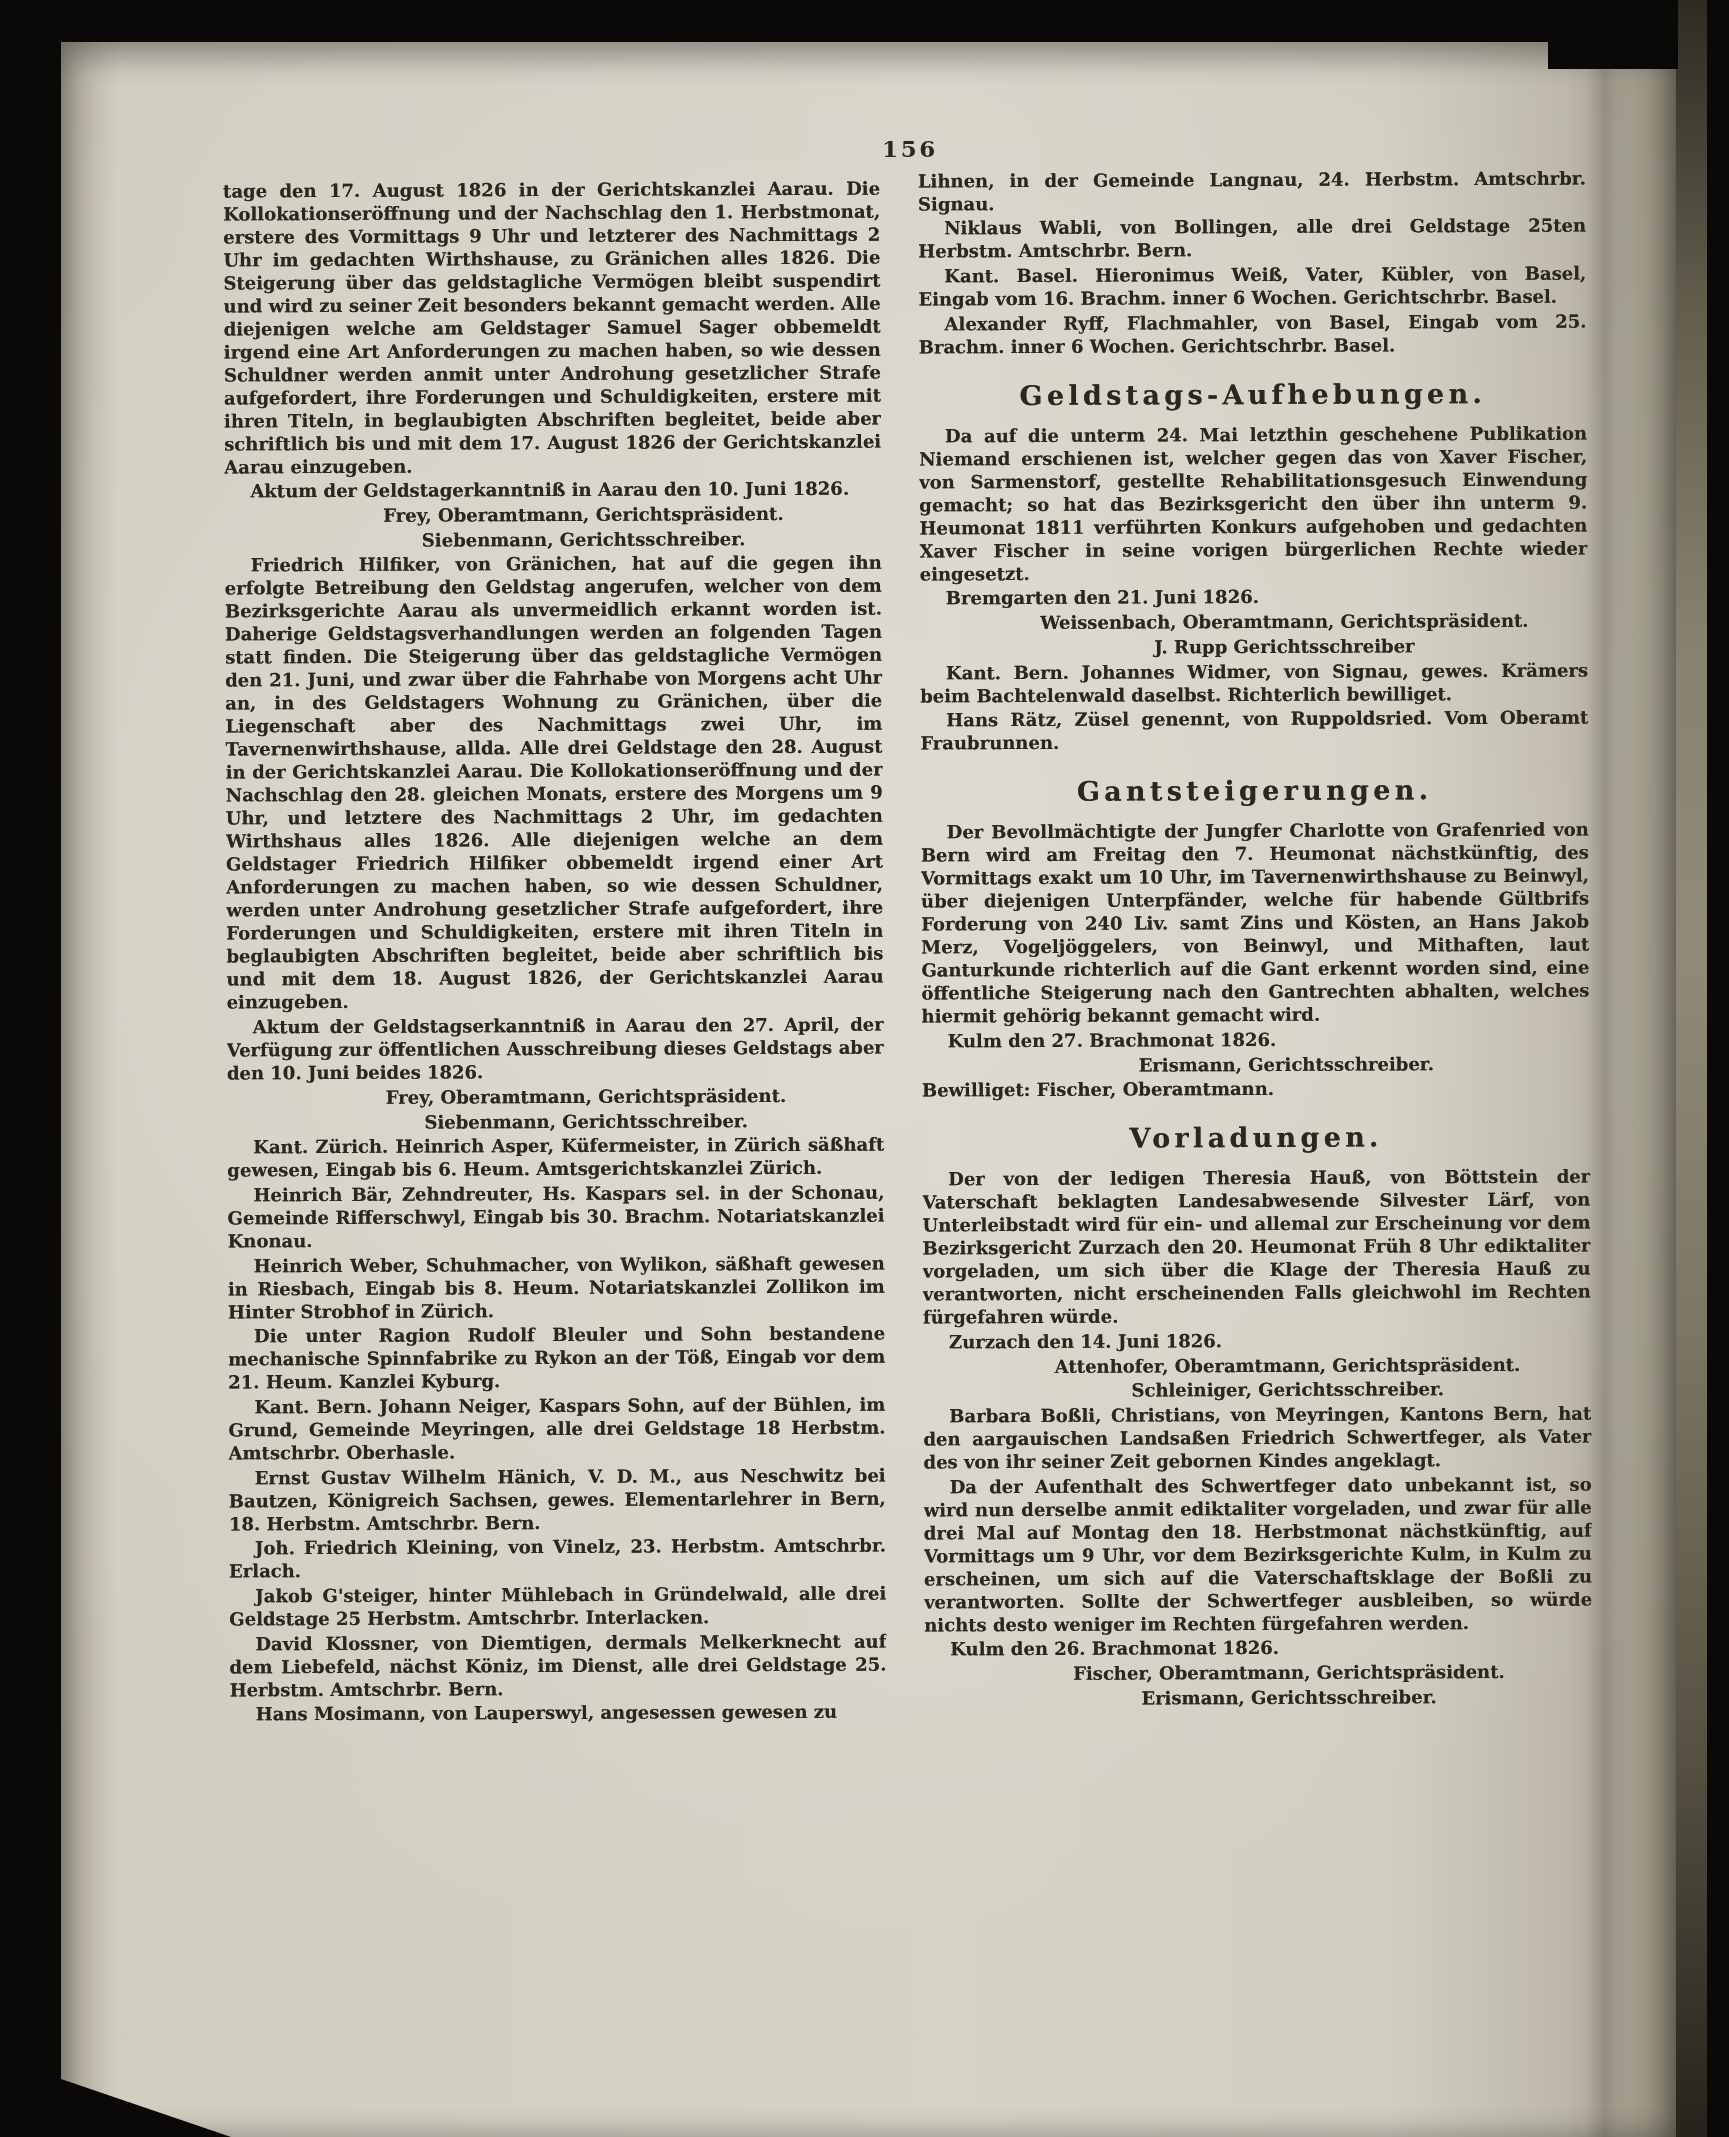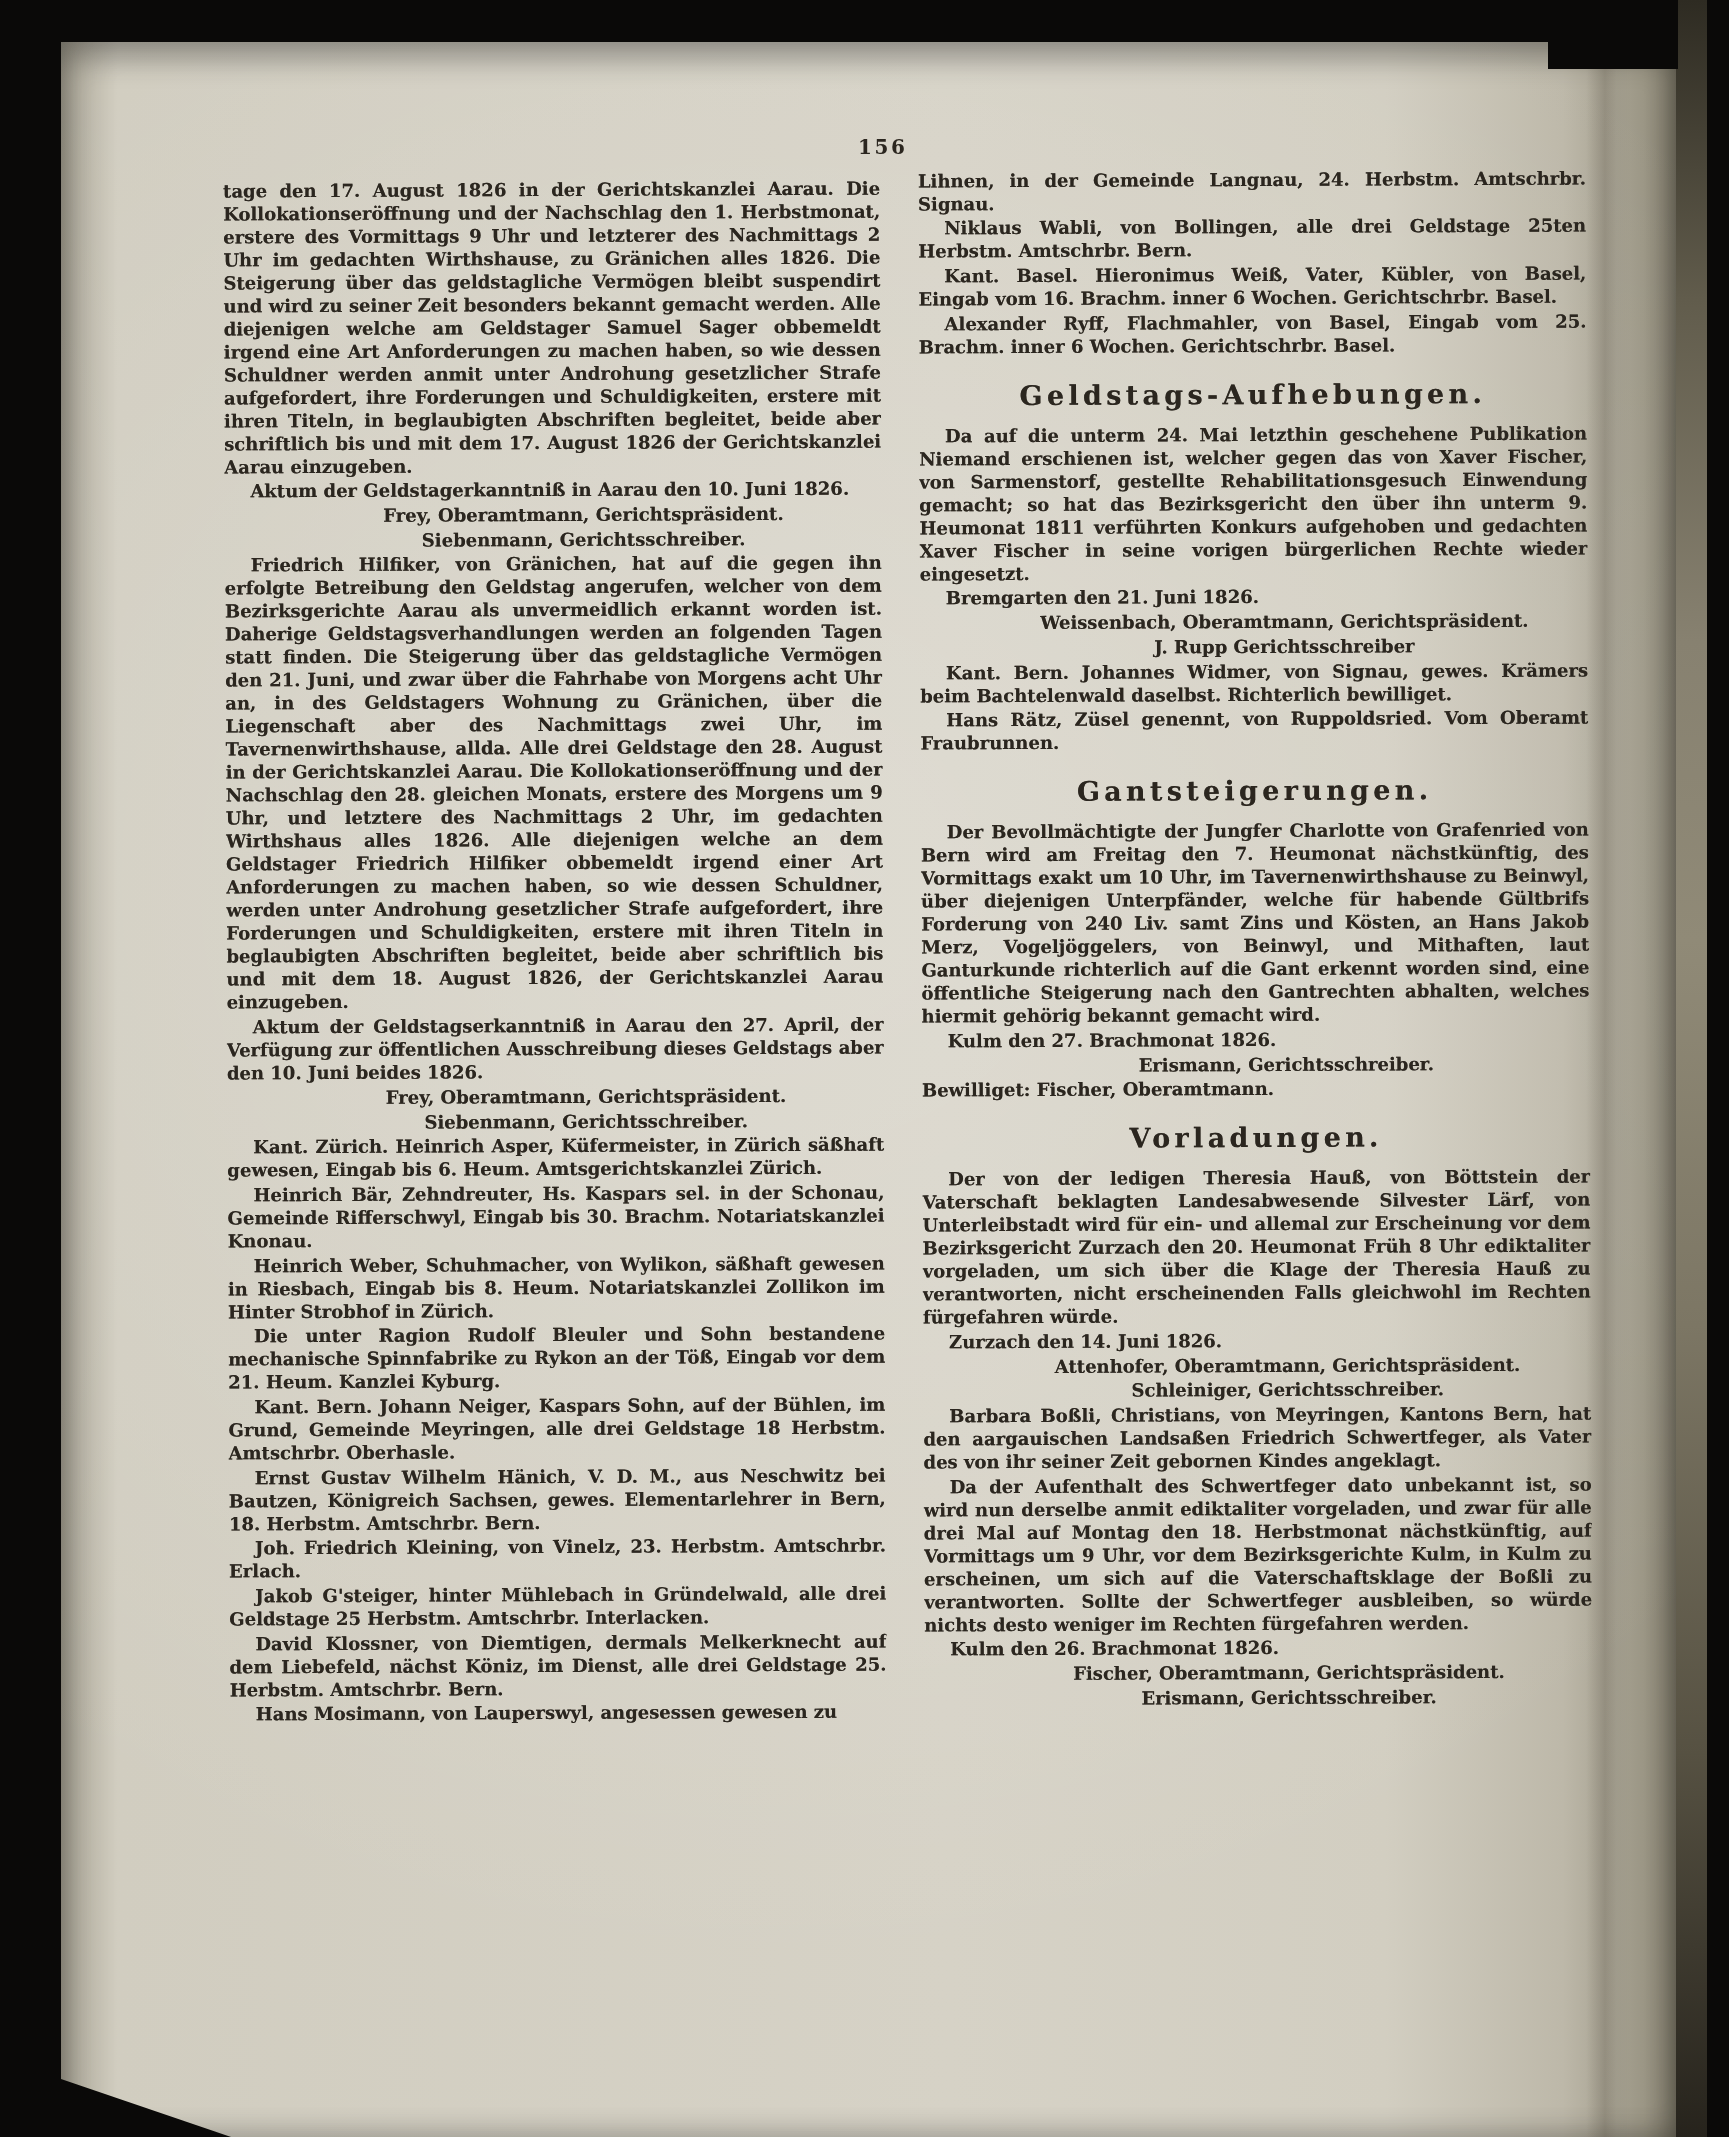--- a/index.html
+++ b/index.html
@@ -38,21 +38,21 @@
   }
 
   .torn-corner-bl {
     position:absolute; left:61px; top:2079px; width:0; height:0;
     border-bottom:59px solid #0a0908;
     border-right:173px solid transparent;
   }
 
   .page-number {
     position:absolute; left:858px; top:135px; width:104px;
-    text-align:left; font-size:20px; font-weight:700;
+    text-align:center; font-size:23px; font-weight:700;
     color:#2b261f; letter-spacing:2.6px;
   }
 
   .column {
     position:absolute;
     color:#2b261f;
     font-size:18px;
     line-height:23px;
     font-weight:700;
     text-align:justify;

